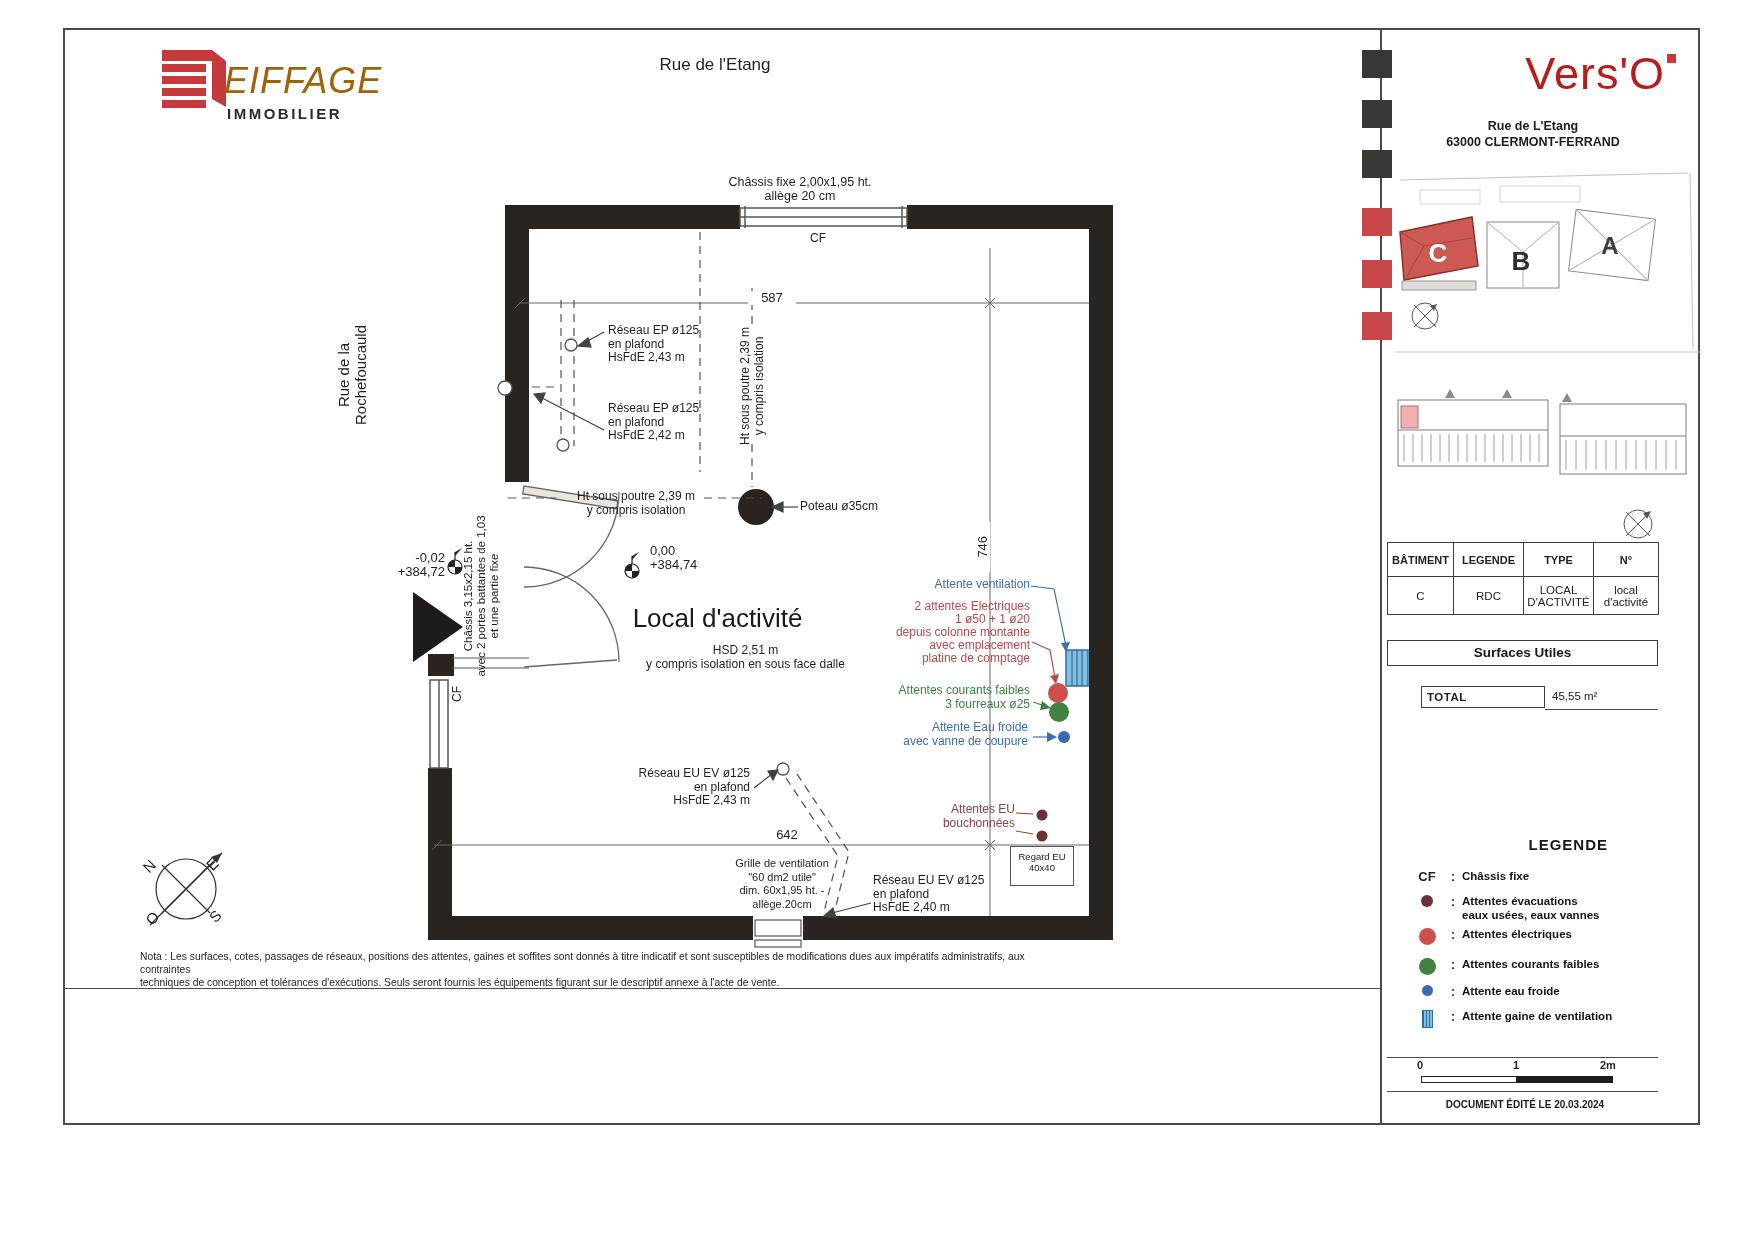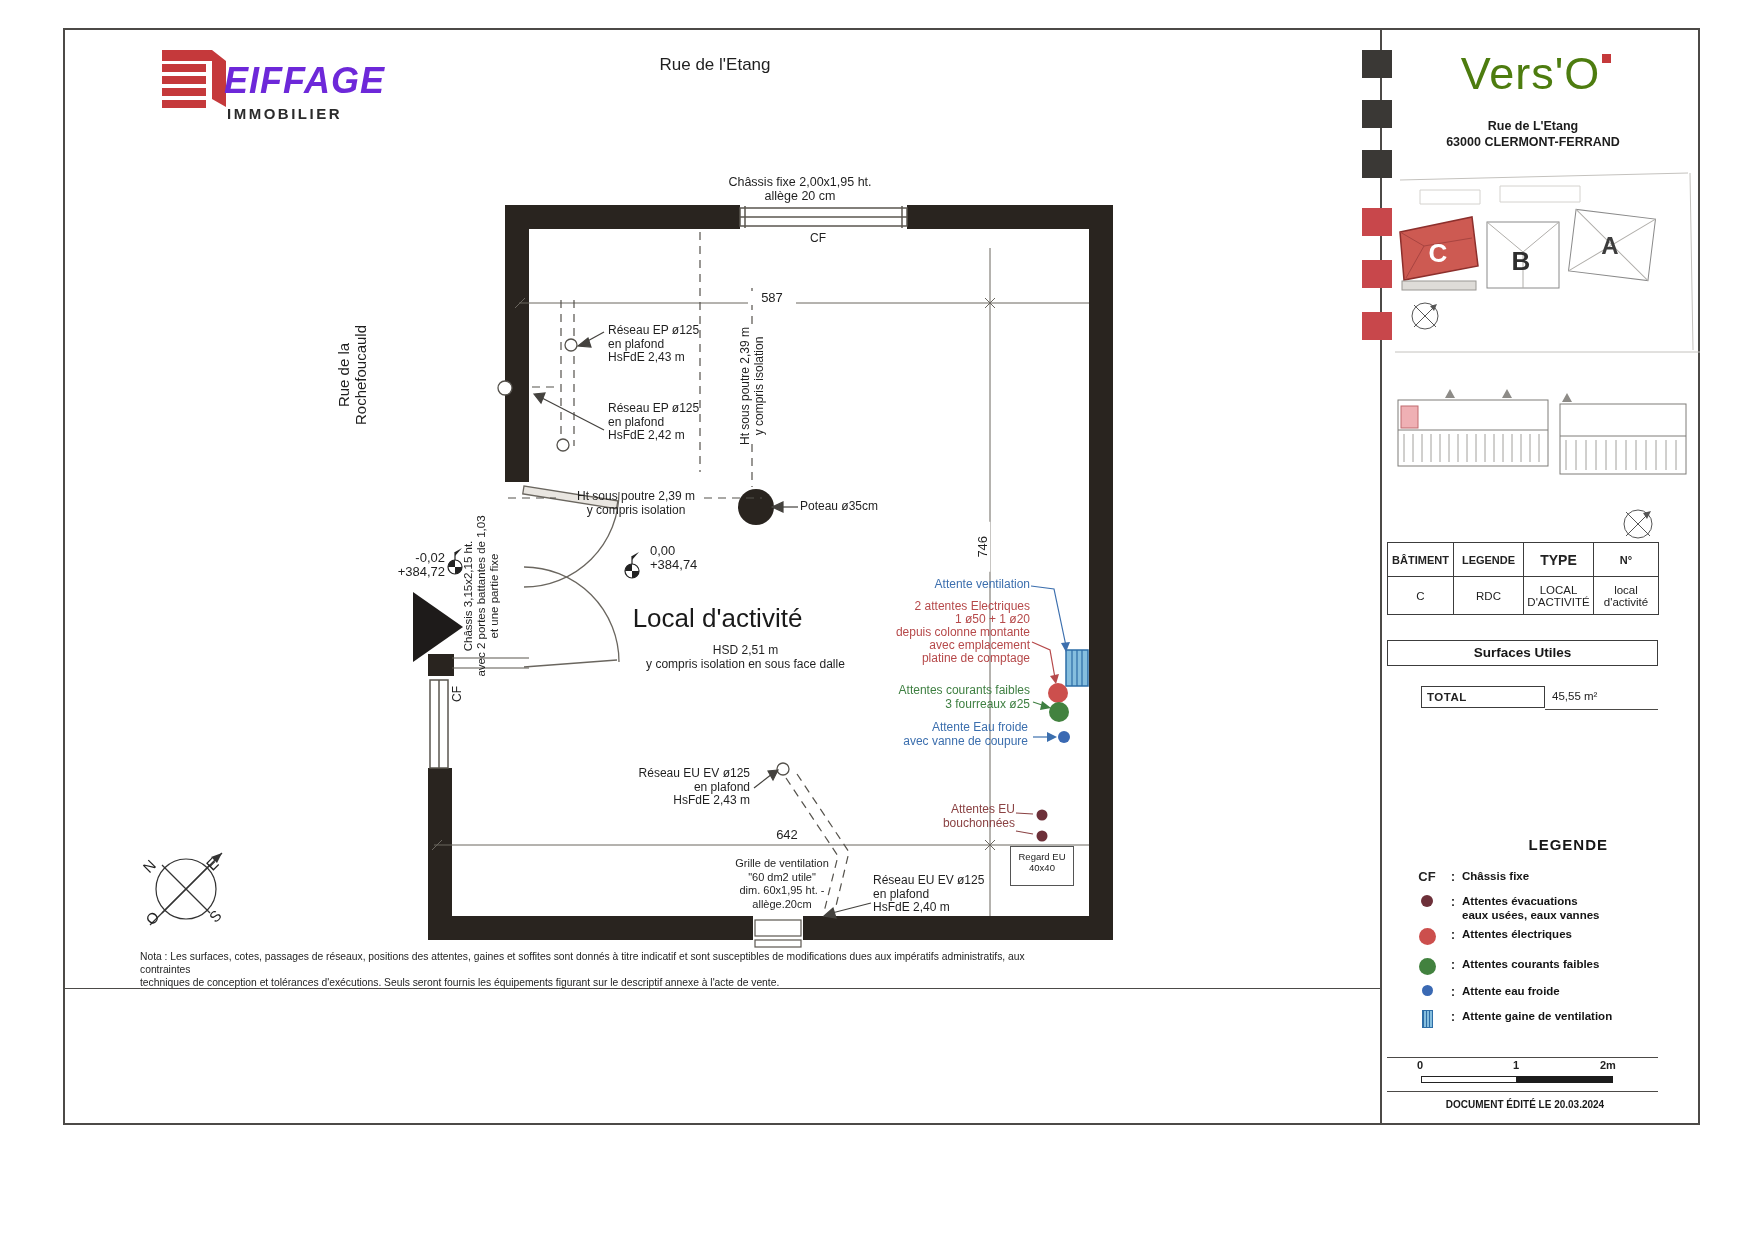--- a/index.html
+++ b/index.html
@@ -11,35 +11,35 @@
   .vsep{position:absolute;left:1380px;top:28px;width:2px;height:1097px;background:#4c4a47}
   .hr{position:absolute;height:0;border-top:1.5px solid #4c4a47}
   .lbl{position:absolute;white-space:pre-line;font-size:12px;line-height:13.5px;
     text-align:center;color:#1f1f1f}
   .ra{text-align:right}.la{text-align:left}
   .rot{transform:rotate(-90deg)}
   .red{color:var(--anno_red,#b6494a)}.grn{color:var(--anno_green,#3e7f41)}
   .blu{color:var(--anno_blue,#3c6fae)}.mar{color:var(--anno_maroon,#8a4243)}
   svg{position:absolute;left:0;top:0}
   
-  .logo-brand{position:absolute;left:224px;top:60px;font-size:36px;font-weight:bold;
-    font-style:italic;letter-spacing:1px;color:#6d28d9}
+  .logo-brand{position:absolute;left:224px;top:60px;font-size:36px;font-weight:normal;
+    font-style:italic;letter-spacing:1px;color:#a16207}
   .logo-div{position:absolute;left:227px;top:105px;font-size:15px;font-weight:bold;
     letter-spacing:2.5px;color:#2b2b2b}
   .street-top{left:600px;top:58px;width:230px;font-size:17px}
   .street-left{left:258px;top:357px;width:190px;height:36px;font-size:15px;line-height:17px;transform:rotate(-90deg)}
   .room-title{left:600px;top:612px;width:235px;font-size:26px;color:#1a1a1a}
   .room-sub{left:618px;top:644px;width:255px;font-size:12px}
   .lvl{font-size:13px;line-height:14px}
   .dim{font-size:13px;background:#fff;padding:0 3px}
   
   .sq{position:absolute;left:1362px;width:30px;height:28px}
   
-  .panel-title{position:absolute;left:1396px;top:48px;width:280px;text-align:center;
-    font-size:45px;color:#4d7c0f;letter-spacing:1px}
+  .panel-title{position:absolute;left:1396px;top:48px;width:280px;text-align:right;
+    font-size:45px;color:#b91c1c;letter-spacing:1px}
   .title-sq{display:inline-block;width:9px;height:9px;background:var(--brand_red,#c5393b);
     margin:0 0 26px 2px}
   .panel-address{position:absolute;left:1388px;top:119px;width:290px;text-align:center;
     font-weight:bold;font-size:12.5px;line-height:15.5px;white-space:pre-line;color:#1c1c1c}
   .ptable{position:absolute;left:1387px;top:542px;border-collapse:collapse}
   .ptable th,.ptable td{border:1.5px solid #3c3c3c;text-align:center;vertical-align:middle;
     white-space:pre-line}
   .ptable th{font-size:11px;height:34px;font-weight:bold}
   .ptable td{font-size:11.5px;height:38px}
   .c-batiment{width:66px}.c-niveau{width:70px}.c-type{width:70px;font-size:10px}.c-num{width:65px}
@@ -341,21 +341,21 @@
 
   <div class="panel-title"><span>Vers'O</span><span class="title-sq"></span></div>
   <div class="panel-address">Rue de L'Etang
 63000 CLERMONT-FERRAND</div>
 
   <table class="ptable">
     <tbody>
         <tr>
       <th class="c-batiment">BÂTIMENT</th>
       <th class="c-niveau">LEGENDE</th>
-      <th class="c-type" style="font-size:14px">TYPE</th>
+      <th class="c-type" style="font-size:11px">TYPE</th>
       <th class="c-num">N°</th>
     </tr>
     <tr>
       <td>C</td>
       <td>RDC</td>
       <td class="c-type">LOCAL
 D'ACTIVITÉ</td>
       <td>local
 d'activité</td>
     </tr>

